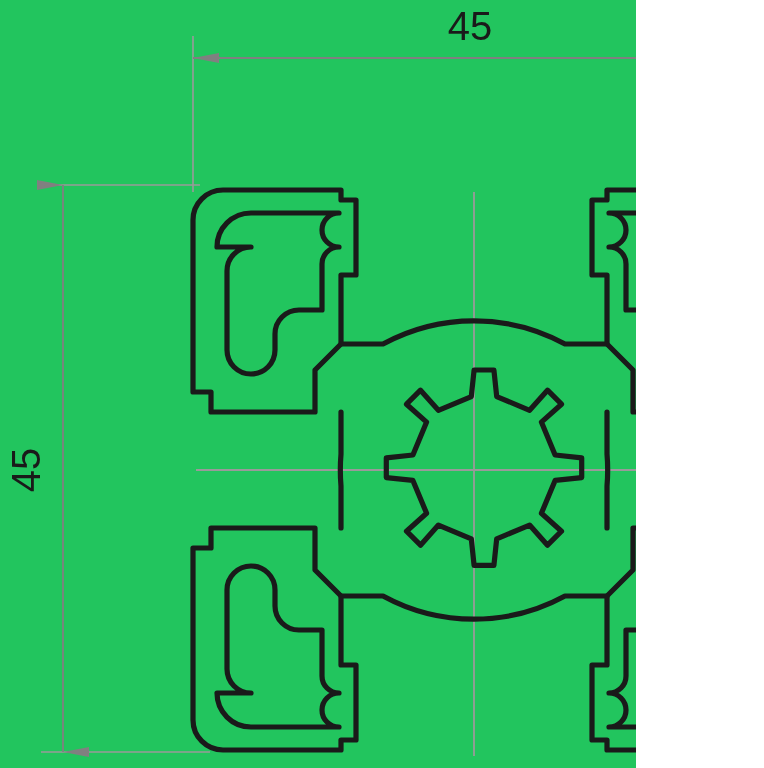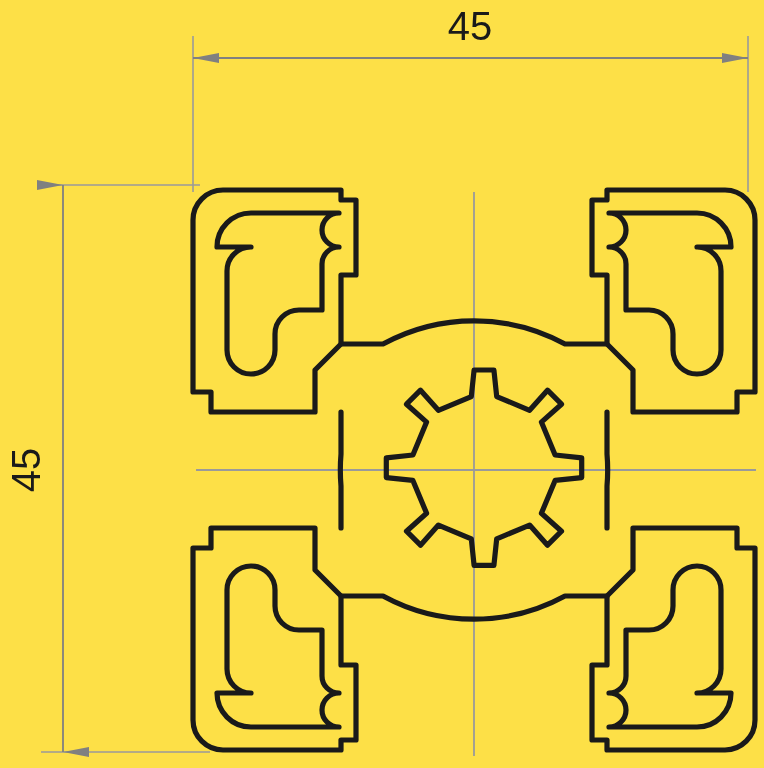--- a/index.html
+++ b/index.html
@@ -6,23 +6,23 @@
   html, body {
     margin: 0;
     padding: 0;
     background: #ffffff;
   }
   body {
     font-family: "Liberation Sans", sans-serif;
   }
   #drawing-root {
     position: relative;
-    width: 764px;
+    width: 636px;
     height: 768px;
-    background: #fde047;
+    background: #22c55e;
     overflow: hidden;
   }
   #drawing-svg {
     display: block;
     width: 764px;
     height: 768px;
   }
   .dim-text {
     font-family: "Liberation Sans", sans-serif;
     font-size: 40px;

